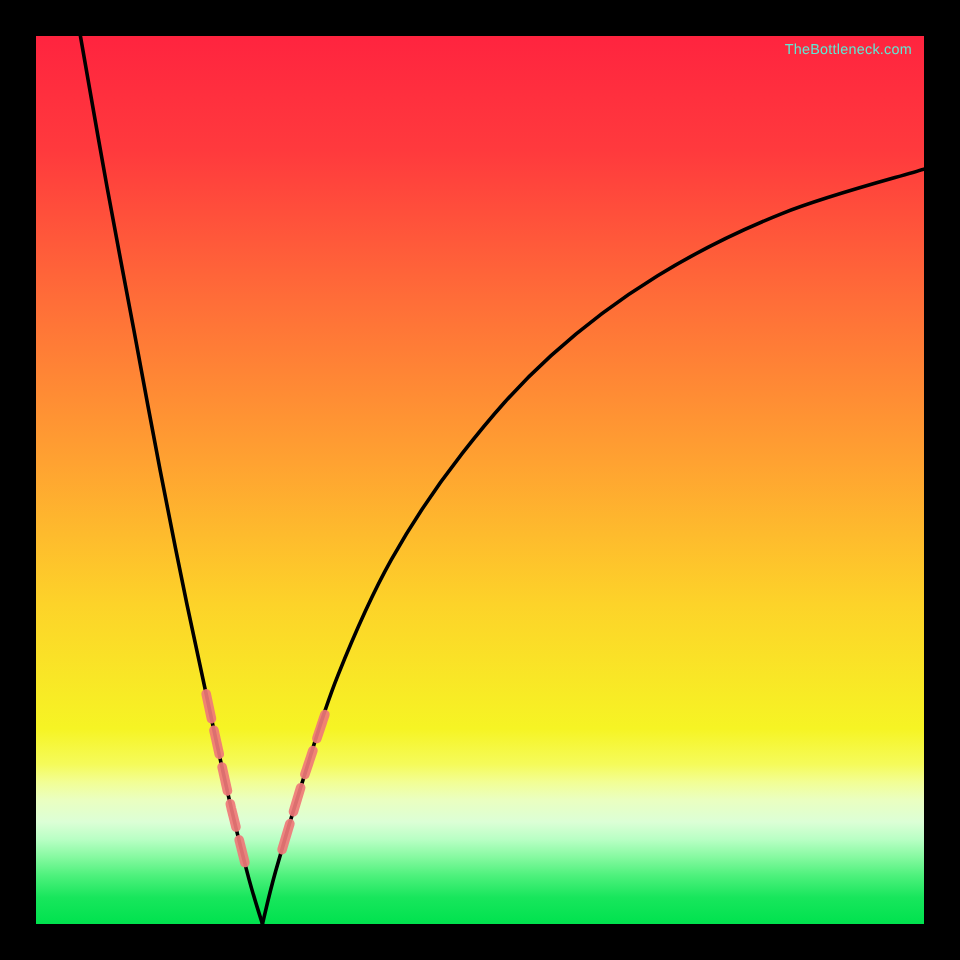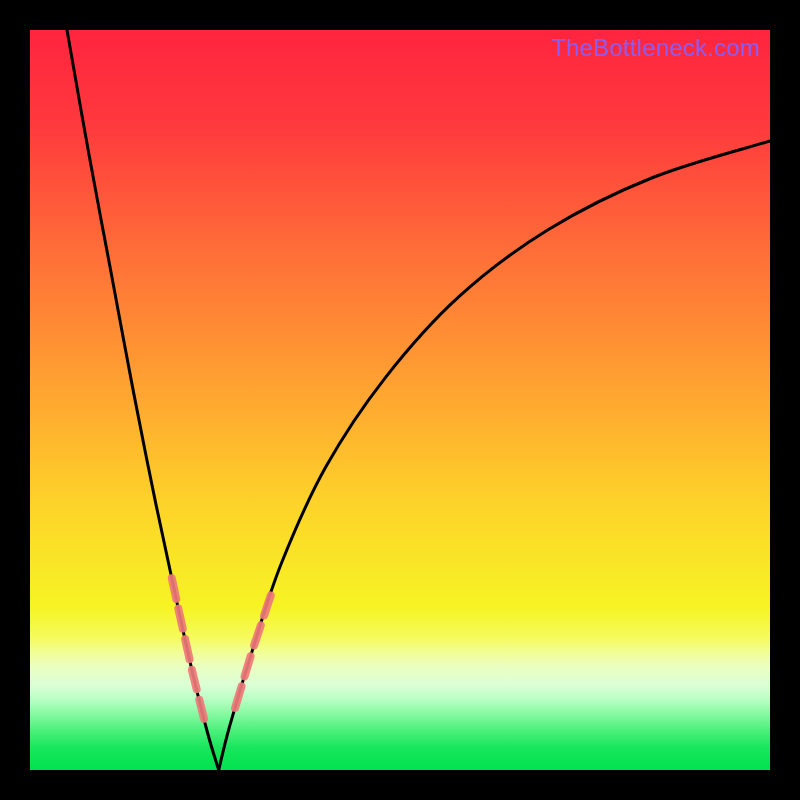--- a/index.html
+++ b/index.html
@@ -26,22 +26,22 @@
     overflow: hidden;
   }
   .gradient {
     position: absolute;
     left: 0; top: 0; width: 100%; height: 100%;
   }
   .watermark {
     position: absolute;
     top: 4px;
     right: 10px;
-    color: #8b5cf6;
-    font-size: 24px;
+    color: #5eead4;
+    font-size: 12px;
     font-weight: 400;
     letter-spacing: 0.2px;
     user-select: none;
   }
   svg.curves {
     position: absolute;
     left: 0; top: 0;
     width: 100%; height: 100%;
     overflow: visible;
   }

